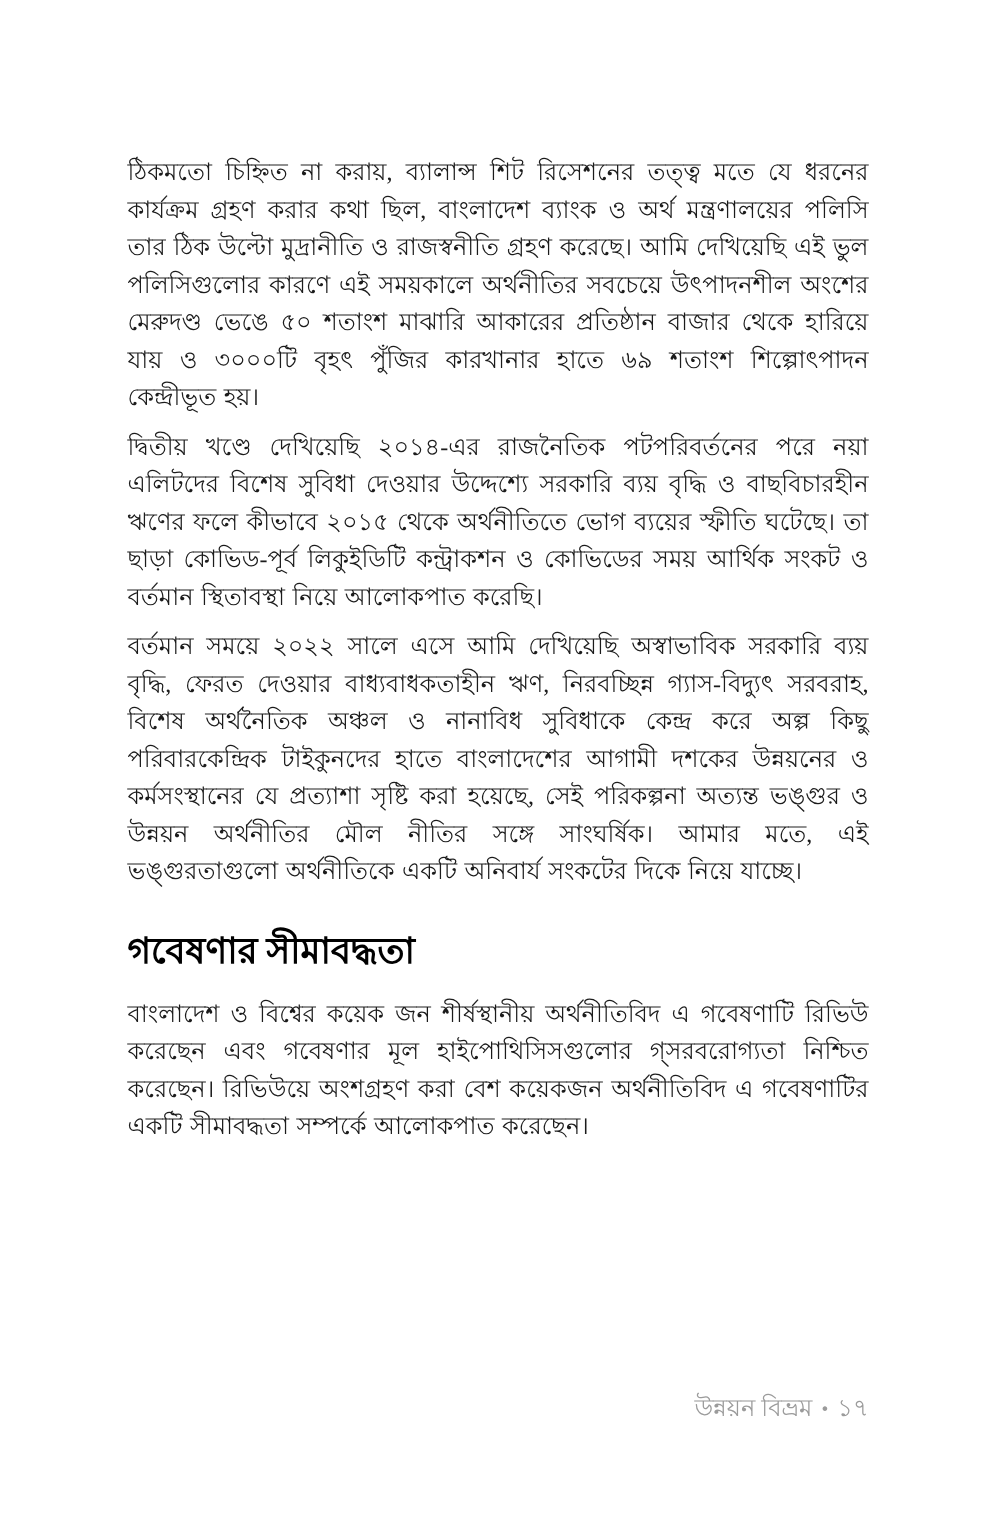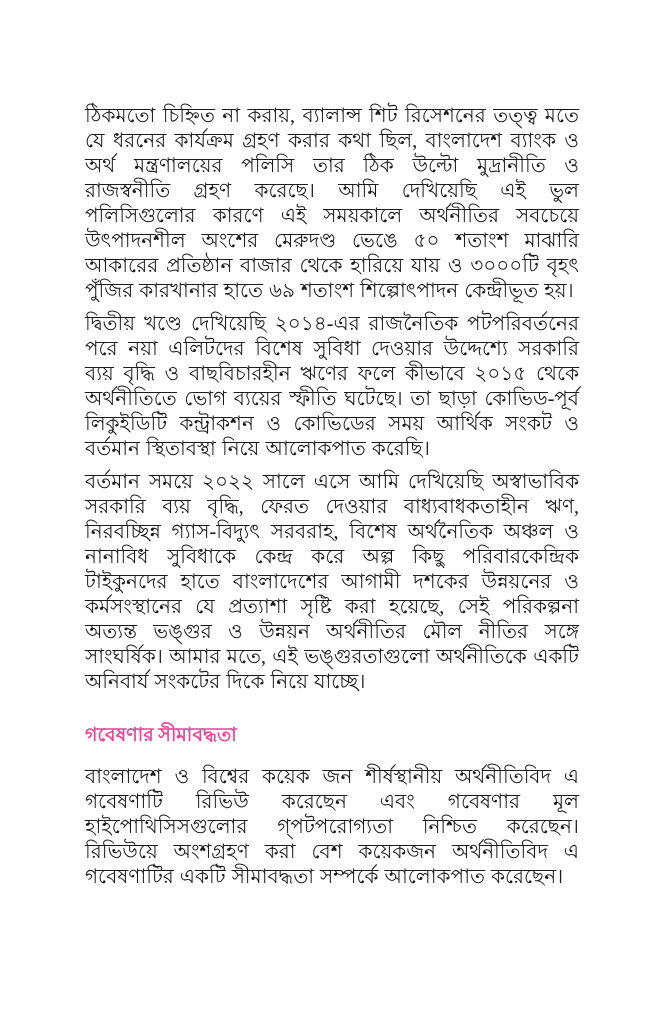--- a/index.html
+++ b/index.html
@@ -21,30 +21,30 @@
   }
   .content {
     position: absolute;
     left: 85px;
     top: 103px;
     width: 494px;
     color: #1b1b1b;
   }
   .para {
     margin: 0 0 8px 0;
-    font-size: 20px;
+    font-size: 16px;
     line-height: 25px;
     text-align: justify;
     word-spacing: 1px;
   }
   .section-heading {
-    font-size: 19px;
+    font-size: 24px;
     line-height: 30px;
     font-weight: bold;
-    color: #ec4899;
+    color: #000000;
     margin: 26px 0 14px 0;
     text-align: left;
   }
   .footer {
     position: absolute;
     left: 85px;
     top: 928px;
     width: 494px;
     text-align: right;
     color: #9b9b9b;
@@ -67,19 +67,22 @@
 
     <p class="para">ঠিকমতো চিহ্নিত না করায়, ব্যালান্স শিট রিসেশনের তত্ত্ব মতে যে ধরনের কার্যক্রম গ্রহণ করার কথা ছিল, বাংলাদেশ ব্যাংক ও অর্থ মন্ত্রণালয়ের পলিসি তার ঠিক উল্টো মুদ্রানীতি ও রাজস্বনীতি গ্রহণ করেছে। আমি দেখিয়েছি এই ভুল পলিসিগুলোর কারণে এই সময়কালে অর্থনীতির সবচেয়ে উৎপাদনশীল অংশের মেরুদণ্ড ভেঙে ৫০ শতাংশ মাঝারি আকারের প্রতিষ্ঠান বাজার থেকে হারিয়ে যায় ও ৩০০০টি বৃহৎ পুঁজির কারখানার হাতে ৬৯ শতাংশ শিল্পোৎপাদন কেন্দ্রীভূত হয়।</p>
 
     <p class="para">দ্বিতীয় খণ্ডে দেখিয়েছি ২০১৪-এর রাজনৈতিক পটপরিবর্তনের পরে নয়া এলিটদের বিশেষ সুবিধা দেওয়ার উদ্দেশ্যে সরকারি ব্যয় বৃদ্ধি ও বাছবিচারহীন ঋণের ফলে কীভাবে ২০১৫ থেকে অর্থনীতিতে ভোগ ব্যয়ের স্ফীতি ঘটেছে। তা ছাড়া কোভিড-পূর্ব লিকুইডিটি কন্ট্রাকশন ও কোভিডের সময় আর্থিক সংকট ও বর্তমান স্থিতাবস্থা নিয়ে আলোকপাত করেছি।</p>
 
     <p class="para">বর্তমান সময়ে ২০২২ সালে এসে আমি দেখিয়েছি অস্বাভাবিক সরকারি ব্যয় বৃদ্ধি, ফেরত দেওয়ার বাধ্যবাধকতাহীন ঋণ, নিরবচ্ছিন্ন গ্যাস-বিদ্যুৎ সরবরাহ, বিশেষ অর্থনৈতিক অঞ্চল ও নানাবিধ সুবিধাকে কেন্দ্র করে অল্প কিছু পরিবারকেন্দ্রিক টাইকুনদের হাতে বাংলাদেশের আগামী দশকের উন্নয়নের ও কর্মসংস্থানের যে প্রত্যাশা সৃষ্টি করা হয়েছে, সেই পরিকল্পনা অত্যন্ত ভঙ্গুর ও উন্নয়ন অর্থনীতির মৌল নীতির সঙ্গে সাংঘর্ষিক। আমার মতে, এই ভঙ্গুরতাগুলো অর্থনীতিকে একটি অনিবার্য সংকটের দিকে নিয়ে যাচ্ছে।</p>
 
 
     <h2 class="section-heading">গবেষণার সীমাবদ্ধতা</h2>
 
-    <p class="para">বাংলাদেশ ও বিশ্বের কয়েক জন শীর্ষস্থানীয় অর্থনীতিবিদ এ গবেষণাটি রিভিউ করেছেন এবং গবেষণার মূল হাইপোথিসিসগুলোর গ্পটপরোগ্যতা নিশ্চিত করেছেন। রিভিউয়ে অংশগ্রহণ করা বেশ কয়েকজন অর্থনীতিবিদ এ গবেষণাটির একটি সীমাবদ্ধতা সম্পর্কে আলোকপাত করেছেন।</p>
+    <p class="para">বাংলাদেশ ও বিশ্বের কয়েক জন শীর্ষস্থানীয় অর্থনীতিবিদ এ গবেষণাটি রিভিউ করেছেন এবং গবেষণার মূল হাইপোথিসিসগুলোর গ্সরবরোগ্যতা নিশ্চিত করেছেন। রিভিউয়ে অংশগ্রহণ করা বেশ কয়েকজন অর্থনীতিবিদ এ গবেষণাটির একটি সীমাবদ্ধতা সম্পর্কে আলোকপাত করেছেন।</p>
 
 
   </main>
 
+  <footer class="footer">
+    <span>উন্নয়ন বিভ্রম</span><span class="dot">•</span><span>১৭</span>
+  </footer>
 
 </div>
 
 </body></html>

